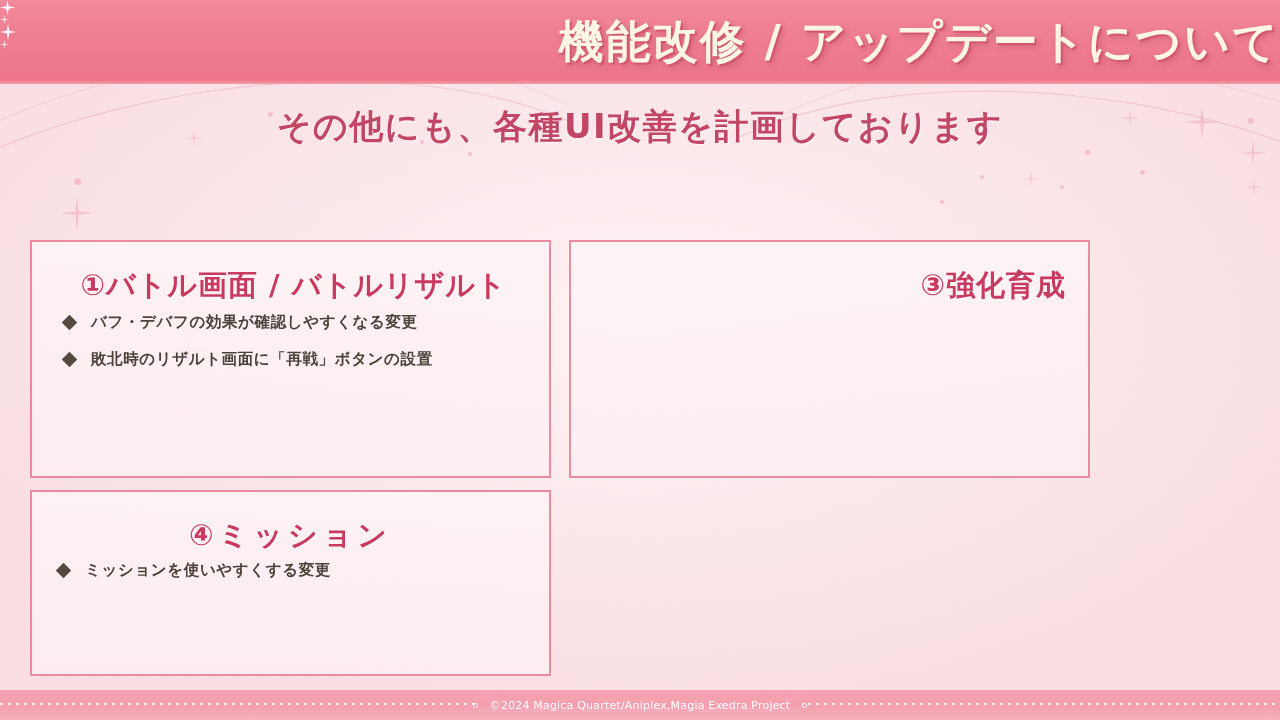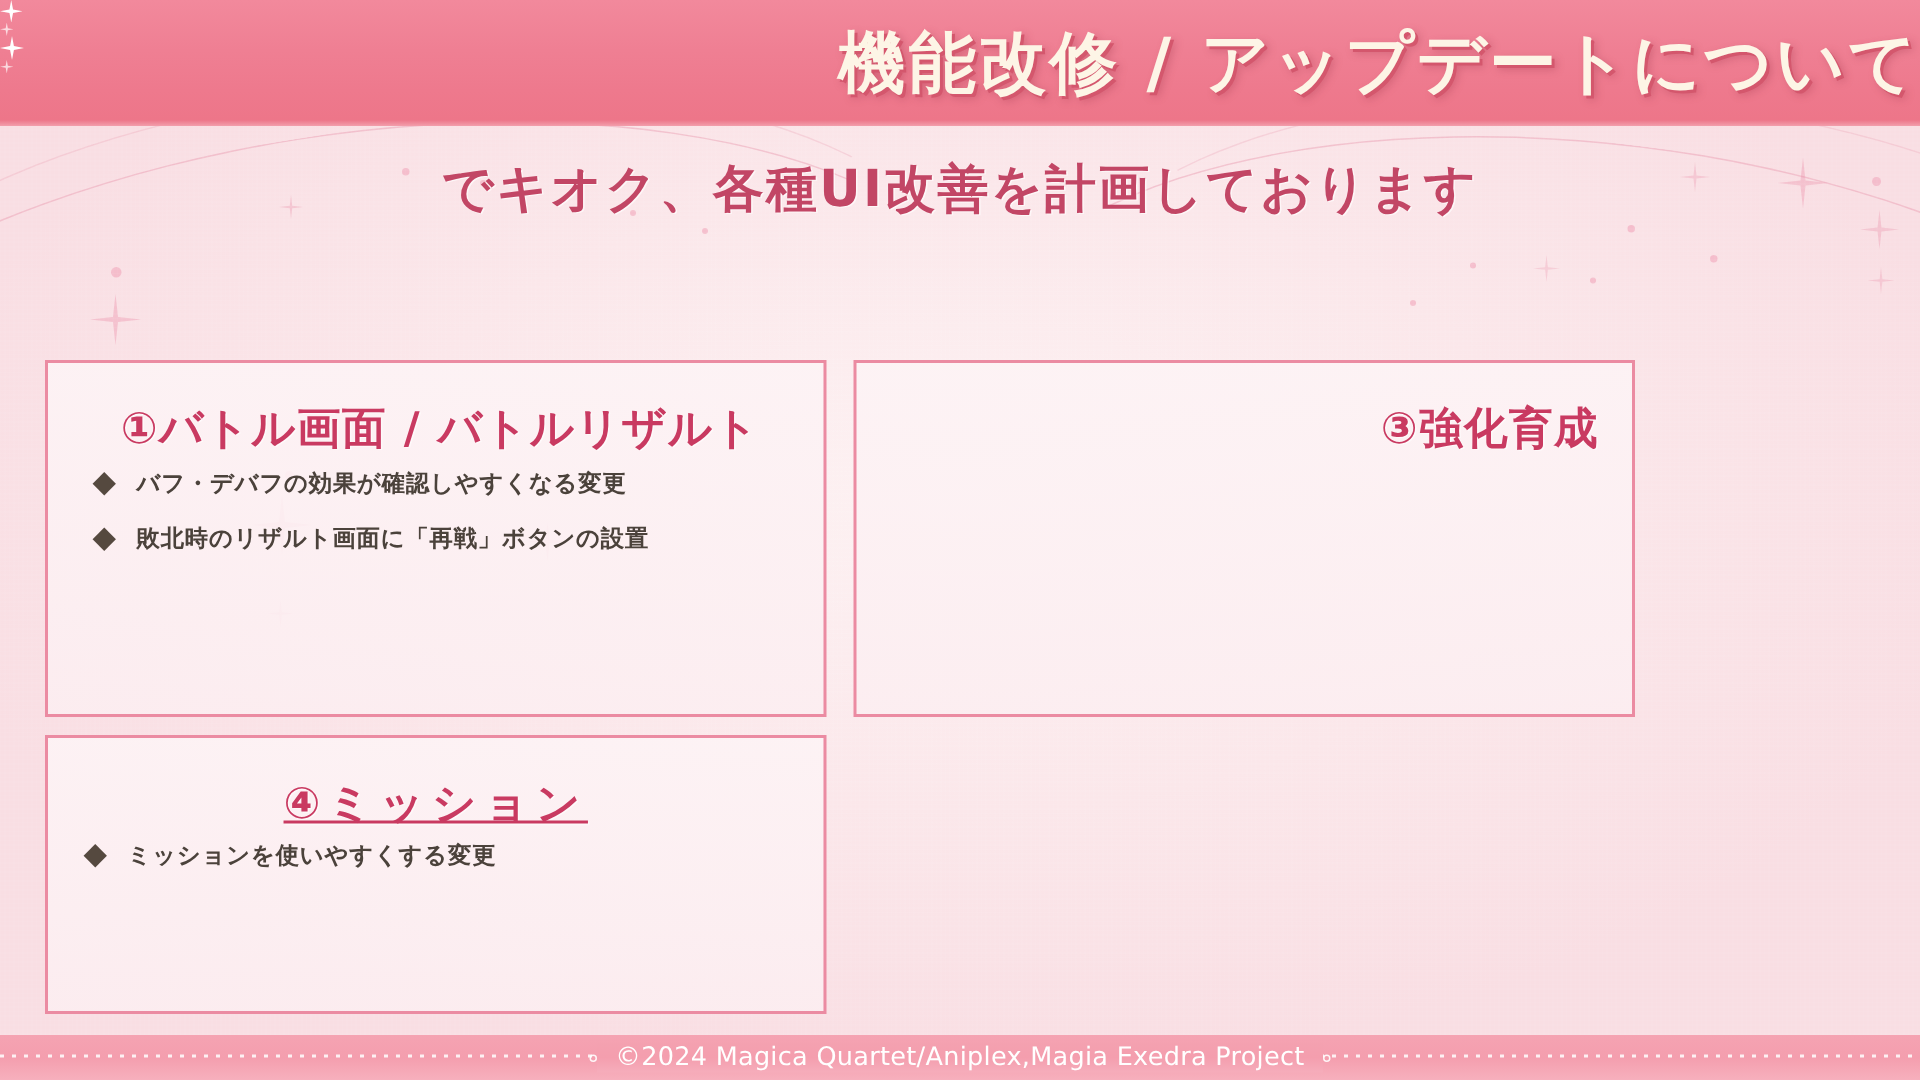--- a/index.html
+++ b/index.html
@@ -170,34 +170,34 @@
     background:#55493f;
     transform:rotate(45deg);
     margin:7px 16px 0 4px;
   }
   .btext { flex:1 1 auto; }
 
   
   .card.c1 { padding-left:28px; }
   .card.c2 .bullet { margin-top:18px; }
   .card.c3 .card-title { margin-bottom:4px;text-align:right; }
-  .card.c4 .card-title { margin-bottom:4px;text-decoration:underline; }
+  .card.c4 .card-title { margin-bottom:4px; }
 
   
   .footer {
     position:absolute; left:0; bottom:0; width:1280px; height:30px;
     background:linear-gradient(180deg,#f5a3b2 0%,#f49eae 50%,#f7b0bd 100%);
   }
   .footer .dots {
     position:absolute; left:0; right:0; top:13px; height:2px;
     background-image:repeating-linear-gradient(90deg, rgba(255,255,255,.85) 0 3px, rgba(255,255,255,0) 3px 8px);
   }
   .footer-inner{ position:absolute; inset:0; display:flex; align-items:center; justify-content:center; }
   .footer-label{
-    color:#ffffff; font-size:17px; letter-spacing:.2px;
+    color:#ffffff; font-size:11px; letter-spacing:.2px;
     padding:0 12px;
     background:linear-gradient(180deg,#f4a1b0 0%,#f49eae 50%,#f6adbb 100%);
   }
   .fdot { width:5px;height:5px;border-radius:50%;border:1px solid rgba(255,255,255,.9); }
 </style>
 </head>
 <body>
 
 <div id="page">
 
@@ -240,21 +240,21 @@
     <div class="spark4" style="left:31px;top:33px;width:15px;height:15px;"></div>
     <div class="spark4" style="left:53px;top:37px;width:9px;height:9px;opacity:.7;"></div>
     <div class="spark4" style="left:1108px;top:34px;width:16px;height:16px;"></div>
     <div class="spark4" style="left:1132px;top:39px;width:9px;height:9px;opacity:.7;"></div>
 
     <div class="header-title">機能改修 / アップデートについて</div>
 
   </div>
 
   <div class="subtitle">
-    <div>でキオク、各種UI改善を計画しております</div>
+    <div>その他にも、各種UI改善を計画しております</div>
   </div>
 
   <div class="grid">
 
     <div class="card c1">
       <div class="card-title">①バトル画面 / バトルリザルト</div>
       <div class="bullets">
         <div class="bullet">
           <span class="dia"></span>
           <span class="btext">バフ・デバフの効果が確認しやすくなる変更</span>

